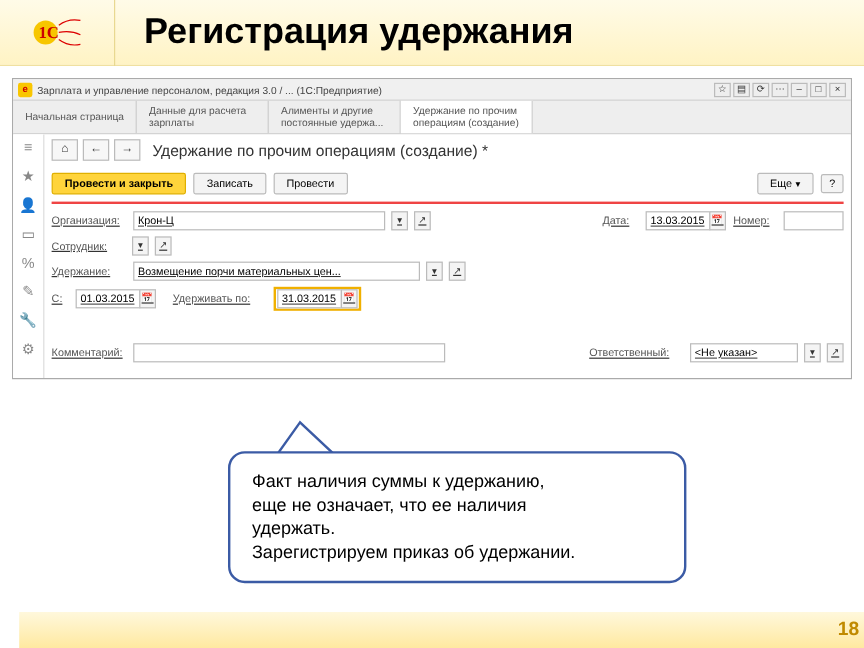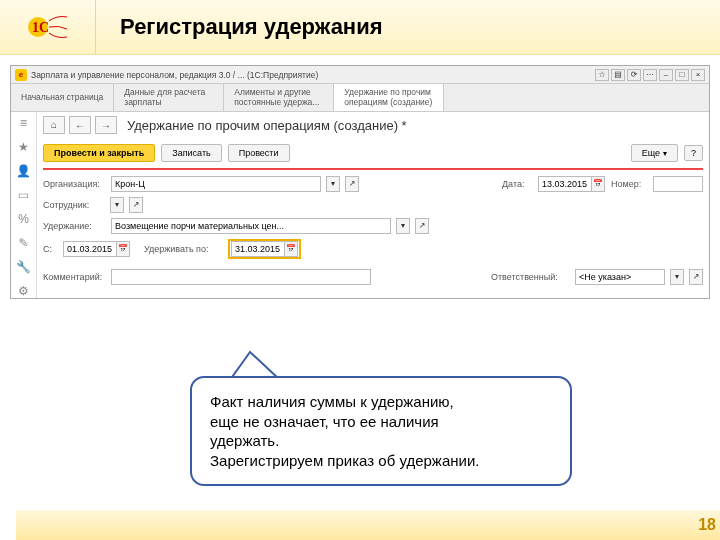--- a/index.html
+++ b/index.html
@@ -1,20 +1,20 @@
 <!DOCTYPE html>
 <html><head>
 <meta charset="utf-8">
 <style>
   * { box-sizing: border-box; margin: 0; padding: 0; }
   body { width: 720px; height: 540px; font-family: Arial, sans-serif; font-size: 10px; background: #fff; position: relative; overflow: hidden; }
 
   .slide-header { background: linear-gradient(#fffbe8, #fff3c4); height: 55px; display: flex; align-items: center; border-bottom: 1px solid #f0e0a0; }
   .logo-box { width: 96px; height: 55px; display: flex; align-items: center; justify-content: center; border-right: 1px solid #e8d890; }
-  .slide-title { font-size: 22px; font-weight: bold; color: #000; margin-left: 24px; font-family: Arial, sans-serif; text-align: right; }
+  .slide-title { font-size: 30px; font-weight: bold; color: #000; margin-left: 24px; font-family: Arial, sans-serif; text-align: right; }
 
   .app-window { margin: 10px 10px 0 10px; border: 1px solid #aaa; background: #f4f4f4; font-size: 9px; color: #333; }
   .title-bar { display: flex; align-items: center; height: 18px; background: #f0f0f0; border-bottom: 1px solid #ccc; padding: 0 4px; gap: 4px; }
   .app-icon { width: 12px; height: 12px; background: #f9c600; border-radius: 2px; display:flex; align-items:center; justify-content:center; font-size:8px; font-weight:bold; color:#c00;}
   .title-text { flex: 1; color: #444; font-size: 8.5px; white-space: nowrap; overflow: hidden; }
   .win-btns { display: flex; gap: 2px; }
   .win-btn { width: 14px; height: 12px; border: 1px solid #bbb; background: #eee; font-size: 8px; text-align: center; line-height: 10px; cursor: pointer; }
 
   .tabbar { display: flex; height: 28px; background: #eee; border-bottom: 1px solid #ccc; }
   .section-tab { border-right: 1px solid #ccc; padding: 3px 10px; font-size: 8.5px; color: #555; line-height: 1.1; display: flex; align-items: center; text-align: left; max-width: 110px; cursor: pointer; }
@@ -29,21 +29,21 @@
   .nav-btn { width: 22px; height: 18px; border: 1px solid #bbb; background: #f7f7f7; text-align: center; line-height: 16px; font-size: 10px; cursor: pointer; }
   .page-title { font-size: 13px; color: #333; margin-left: 6px; }
 
   .toolbar { display: flex; align-items: center; gap: 6px; padding: 6px 0; border-bottom: 2px solid #ef4444; margin-bottom: 6px; }
   .btn { border: 1px solid #bbb; background: #f4f4f4; padding: 3px 10px; font-size: 9px; cursor: pointer; border-radius: 2px; }
   .btn.primary { background: #ffd43b; border-color: #e0b000; font-weight: bold; }
   .btn.small { padding: 2px 6px; }
   .flex-fill { flex: 1; }
   .chev { font-size: 8px; margin-left: 3px; }
 
-  .form-row { display: flex; align-items: center; gap: 6px; margin-bottom: 5px; font-size: 9px; }
+  .form-row { display: flex; align-items: center; gap: 6px; margin-bottom: 5px; font-size: 9px; text-decoration: underline; }
   .lbl { color: #555; min-width: 62px; }
   .inp { border: 1px solid #bbb; height: 16px; padding: 0 3px; background: #fff; font-size: 9px; }
   .sel-btn { width: 14px; height: 16px; border: 1px solid #bbb; background: #f4f4f4; margin-left: -1px; text-align: center; line-height: 14px; font-size: 8px; cursor: pointer; }
   .date-grp { display: flex; align-items: center; }
   .date-inp { width: 54px; }
   .highlight { border: 2px solid #f0b000; padding: 0 1px; }
 
   .callout { position: absolute; left: 190px; top: 350px; width: 390px; height: 130px; }
   .callout svg { position: absolute; left: 0; top: 0; }
   .callout-body { position: absolute; left: 0; top: 26px; width: 382px; background: #fff; border: 2px solid #3b5ba5; border-radius: 14px; padding: 14px 18px; font-size: 15px; line-height: 1.3; color: #000; }
@@ -132,41 +132,41 @@
       </div>
 
       <div class="form-row">
         <span class="lbl">Сотрудник:</span>
         <div class="sel-btn">▾</div>
         <div class="sel-btn">↗</div>
       </div>
 
       <div class="form-row">
         <span class="lbl">Удержание:</span>
-        <input class="inp" style="width: 280px;" value="Возмещение порчи материальных цен...">
+        <input class="inp" style="width: 239px;" value="Возмещение порчи материальных цен...">
         <div class="sel-btn">▾</div>
         <div class="sel-btn">↗</div>
       </div>
 
       <div class="form-row">
         <span class="lbl" style="min-width:14px">С:</span>
         <div class="date-grp">
           <input class="inp date-inp" value="01.03.2015" style="">
           <div class="sel-btn">📅</div>
         </div>
         <span class="lbl" style="min-width:78px;margin-left:8px">Удерживать по:</span>
         <span class="highlight">
           <span class="date-grp">
             <input class="inp date-inp" value="31.03.2015" style="">
             <span class="sel-btn">📅</span>
           </span>
         </span>
       </div>
 
-      <div class="form-row" style="margin-top:10px">
+      <div class="form-row" style="margin-top:27px">
         <span class="lbl">Комментарий:</span>
         <input class="inp" style="width: 260px;">
         <div class="flex-fill"></div>
         <span class="lbl" style="min-width:78px">Ответственный:</span>
         <input class="inp" style="width: 90px;" value="&lt;Не указан&gt;">
         <div class="sel-btn">▾</div>
         <div class="sel-btn">↗</div>
       </div>
     </div>
   </div>

